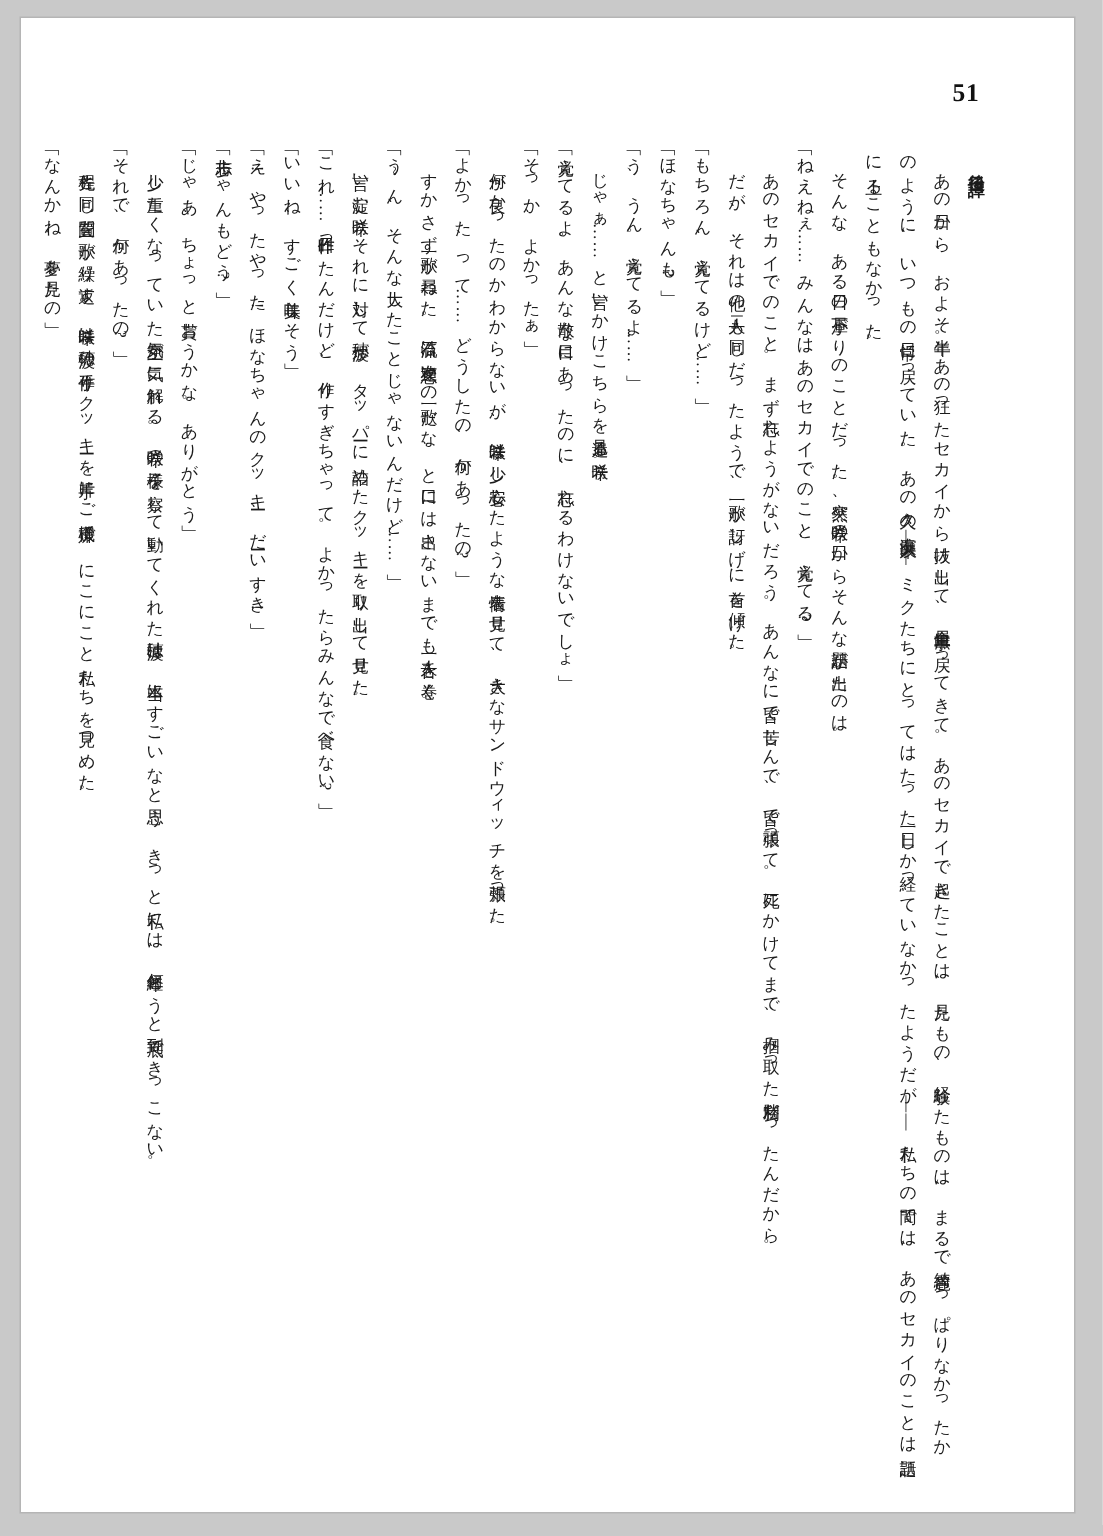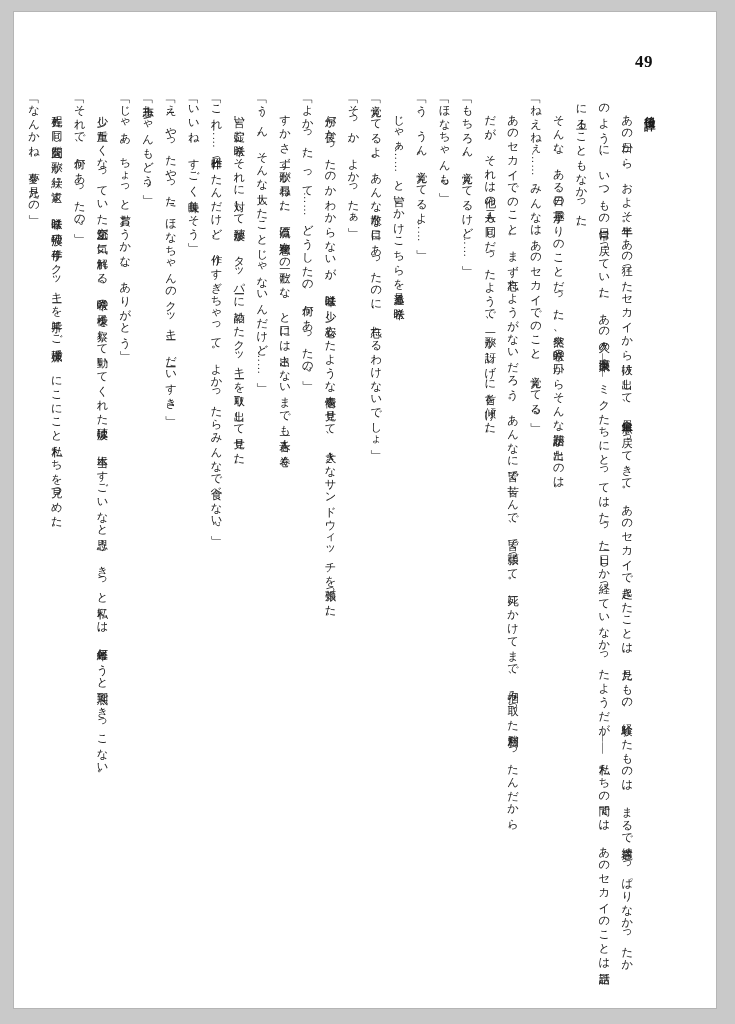--- a/index.html
+++ b/index.html
@@ -59,21 +59,21 @@
     font-weight: bold;
     text-indent: 0;
     letter-spacing: 2px;
     margin-bottom: 0.4em;
   }
 </style>
 </head>
 <body>
 
 <div class="page">
-  <div class="page-number">49</div>
+  <div class="page-number">51</div>
 
   <div class="body-text">
     <p class="section-title">後日譚</p>
     <p>あの日から、およそ半年。あの狂ったセカイから抜け出して、全員無事に戻ってきて。あのセカイで起きたことは、見たもの、経験したものは、まるで綺麗さっぱりなかったかのように、いつもの日常に戻っていた。あの久々の演奏以来――ミクたちにとってはたった一日しか経っていなかったようだが――私たちの間では、あのセカイのことは話題に上ることもなかった。</p>
     <p>そんな、ある日の昼下がりのことだった。突然、咲希の口からそんな話題が出たのは。</p>
     <p class="dialogue">「ねえねぇ……みんなはあのセカイでのこと、覚えてる?」</p>
     <p>あのセカイでのこと。まず忘れようがないだろう。あんなに皆で苦しんで、皆で頑張って。死にかけてまで、掴み取った勝利だったんだから。</p>
     <p>だが、それは他の二人も同じだったようで、一歌が訝しげに首を傾げた。</p>
     <p class="dialogue">「もちろん、覚えてるけど……」</p>
     <p class="dialogue">「ほなちゃんも?」</p>

